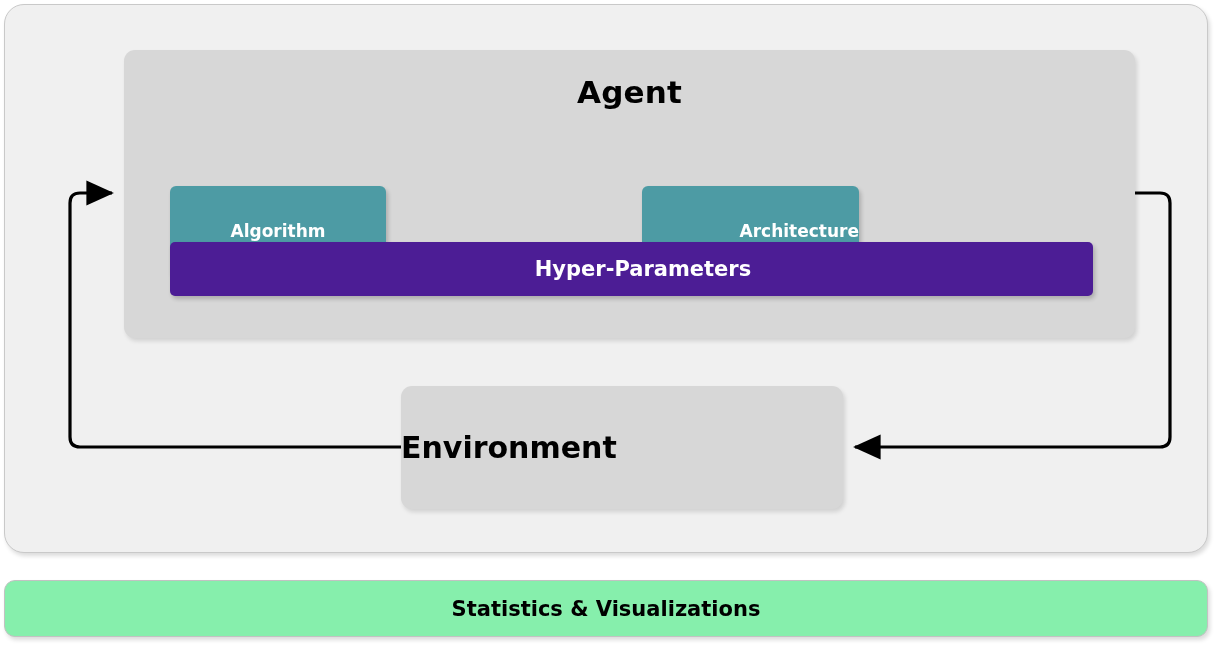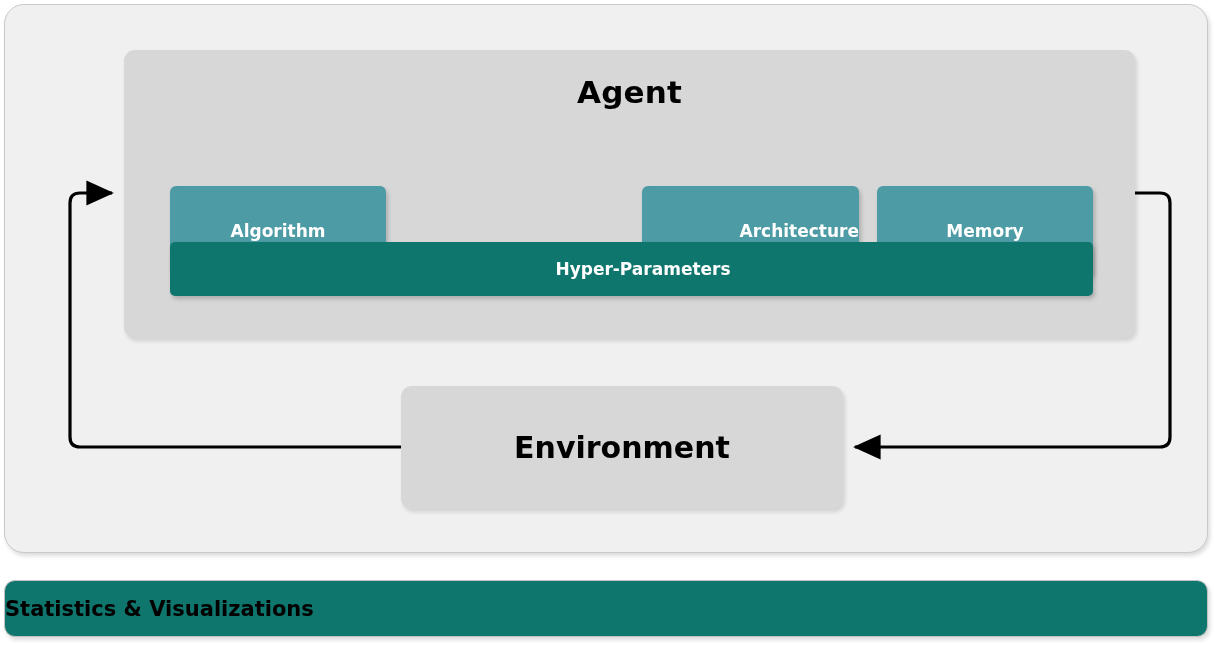--- a/index.html
+++ b/index.html
@@ -83,24 +83,24 @@
   #chip-3 { left: 753px; width: 216px; }
 
   
   #hyperparams-bar {
     position: absolute;
     left: 46px;
     top: 192px;
     width: 923px;
     height: 54px;
     box-sizing: border-box;
-    background: #0f766e;
+    background: #4c1d95;
     border-radius: 5px;
     color: #ffffff;
-    font-size: 17px;
+    font-size: 21px;
     font-weight: bold;
     display: flex;
     align-items: center;
     justify-content: center;
     box-shadow: 2px 3px 4px rgba(0,0,0,0.20);
     padding-left: 23px;
   }
 
   
   #environment-box {
@@ -108,21 +108,20 @@
     left: 401px;
     top: 386px;
     width: 442px;
     height: 123px;
     box-sizing: border-box;
     background: #d7d7d7;
     border-radius: 11px;
     box-shadow: 2px 3px 4px rgba(0,0,0,0.13);
     display: flex;
     align-items: center;
-    justify-content: center;
   }
   #environment-title {
     font-size: 30px;
     font-weight: bold;
     color: #000000;
   }
 
   
   #loop-svg {
     position: absolute;
@@ -134,26 +133,27 @@
   }
 
   
   #statistics-bar {
     position: absolute;
     left: 4px;
     top: 580px;
     width: 1204px;
     height: 57px;
     box-sizing: border-box;
-    background: #0f766e;
+    background: #86efac;
     border: 1px solid #c2c2c2;
     border-radius: 11px;
     box-shadow: 2px 3px 4px rgba(0,0,0,0.14);
     display: flex;
     align-items: center;
+    justify-content: center;
   }
   #statistics-label {
     font-size: 21px;
     font-weight: bold;
     color: #000000;
   }
 </style>
 </head>
 <body>
 
@@ -184,23 +184,20 @@
 
     <div class="component-chip" id="chip-0">
       <span>Algorithm</span>
     </div>
 
 
     <div class="component-chip" id="chip-2">
       <span>Architecture</span>
     </div>
 
-    <div class="component-chip" id="chip-3">
-      <span>Memory</span>
-    </div>
 
     <div id="hyperparams-bar">
       <span>Hyper-Parameters</span>
     </div>
   </div>
 
   <div id="environment-box">
     <span id="environment-title">Environment</span>
   </div>
 

